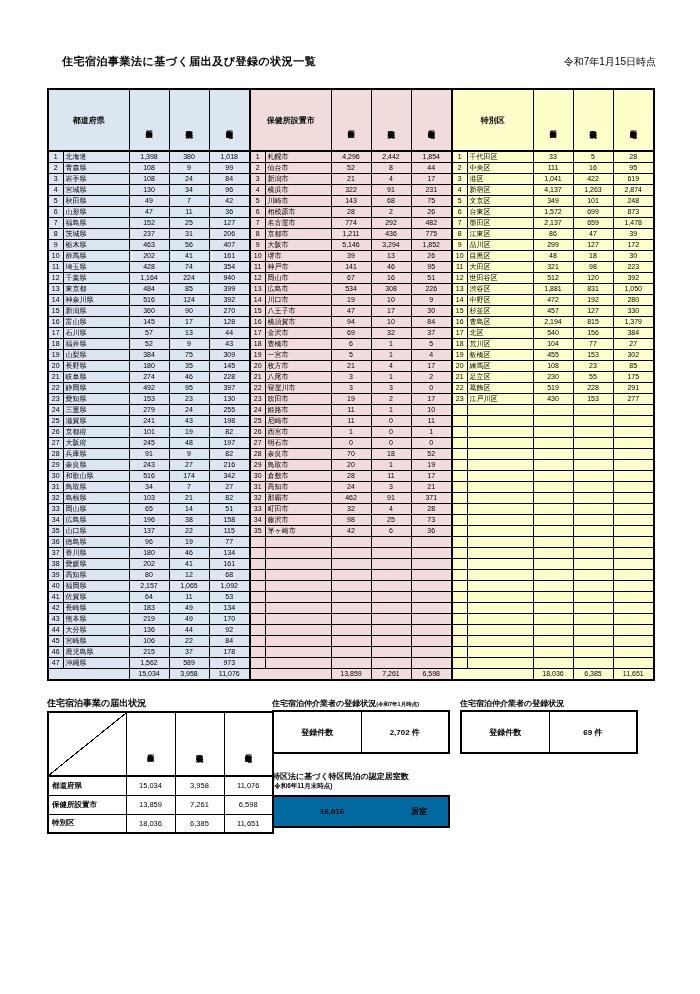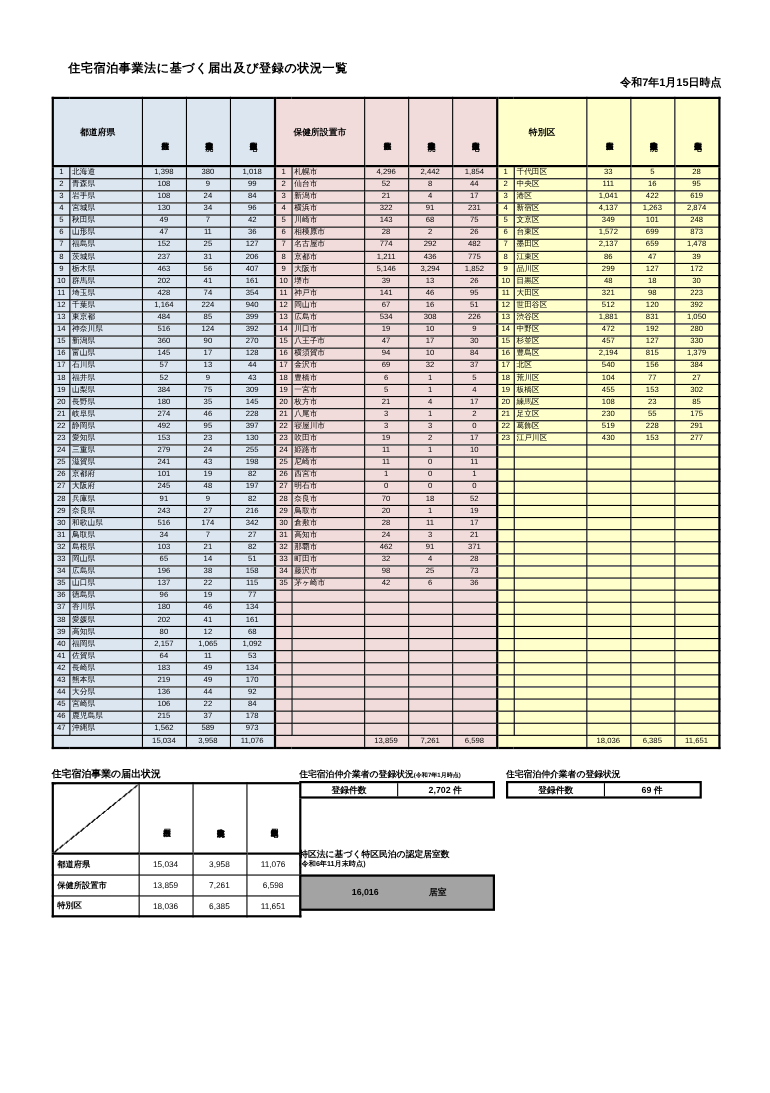--- a/index.html
+++ b/index.html
@@ -3,21 +3,21 @@
 <meta charset="utf-8">
 <style>
   * { margin:0; padding:0; box-sizing:border-box; }
   html,body { background:#e8e8e8; }
   .page {
     position:relative; width:700px; height:994px; background:#ffffff;
     font-family:"Liberation Sans","DejaVu Sans",sans-serif; color:#000;
     margin:0 auto; overflow:hidden;
   }
   .doc-title { position:absolute; left:62px; top:54px; font-size:11px; font-weight:bold; letter-spacing:0.5px; }
-  .doc-date  { position:absolute; right:44px; top:68px; font-size:10px; font-weight:bold; }
+  .doc-date  { position:absolute; right:44px; top:55px; font-size:10px; font-weight:normal; }
 
   
   table.main { position:absolute; left:47px; top:88px; border-collapse:collapse; table-layout:fixed; border:2px solid #000; }
   table.main th, table.main td { border:1px solid #000; overflow:hidden; white-space:nowrap; }
   table.main thead th { height:62px; border-bottom:2px solid #000; vertical-align:middle; text-align:center; }
   .grp-name { font-size:8px; font-weight:bold; }
   .vh { writing-mode:vertical-rl; text-orientation:upright; font-size:7px; font-weight:bold; line-height:1.1; display:inline-block; }
   table.main td { height:11px; font-size:7px; line-height:10px; padding:0 2px; }
   td.no  { text-align:center; padding:0 1px; }
   td.nm  { text-align:left; }
@@ -34,28 +34,28 @@
   table.summary th, table.summary td { border:1px solid #000; }
   table.summary thead th { height:64px; vertical-align:middle; text-align:center; border-bottom:2px solid #000; }
   th.diag { background-image:linear-gradient(to bottom right, transparent 49.5%, #000 49.5%, #000 50.6%, transparent 50.6%); }
   table.summary td { height:19px; font-size:7.5px; }
   td.slabel { font-weight:bold; text-align:left; padding-left:3px; }
   td.sval { text-align:center; }
 
   
   .box-title { position:absolute; font-size:8px; font-weight:bold; white-space:nowrap; }
   .box-note { font-size:5.5px; font-weight:bold; }
-  .regbox { position:absolute; height:16px; border:2px solid #000; display:flex; background:#fff; }
+  .regbox { position:absolute; height:44px; border:2px solid #000; display:flex; background:#fff; }
   .regbox .cell { flex:1; display:flex; align-items:center; justify-content:center; font-size:8px; font-weight:bold; }
   .regbox .cell:first-child { border-right:1px solid #000; }
   .tokku-title { position:absolute; left:272px; top:772px; font-size:8px; font-weight:bold; line-height:1.2; }
   .tokku-sub { font-size:6.5px; font-weight:bold; }
-  .tokkubox { position:absolute; left:272px; top:795px; width:178px; height:33px; border:2px solid #000; display:flex; align-items:center; background:#a3a3a3; }
+  .tokkubox { position:absolute; left:272px; top:795px; width:178px; height:33px; border:2px solid #000; display:flex; align-items:center; background:#0369a1; }
   .tokkubox .tval { flex:1; text-align:center; font-size:8px; font-weight:bold; }
-  .tokkubox .tunit { width:58px; text-align:left; font-size:8px; font-weight:bold; }
+  .tokkubox .tunit { width:58px; text-align:center; font-size:8px; font-weight:bold; }
 </style>
 </head>
 <body>
 
 <div class="page">
 
   <div class="doc-title">住宅宿泊事業法に基づく届出及び登録の状況一覧</div>
   <div class="doc-date">令和7年1月15日時点</div>
 
   <table class="main">

